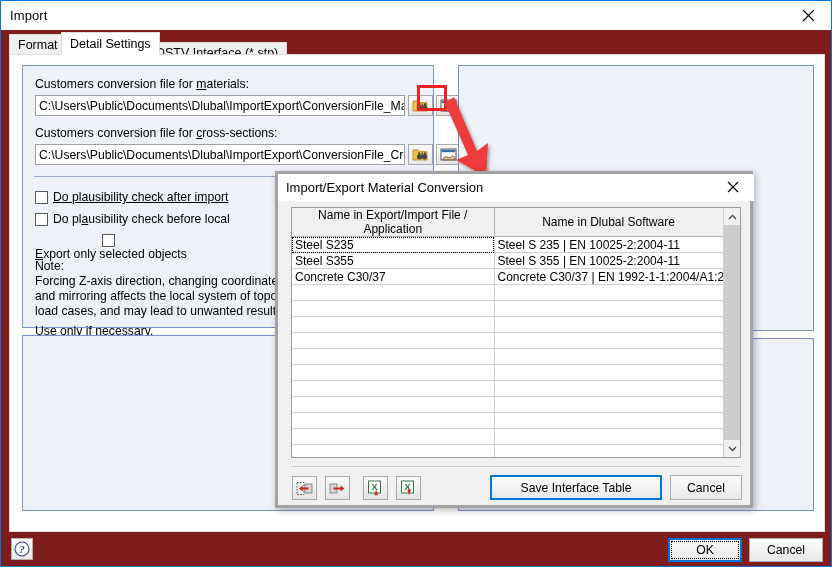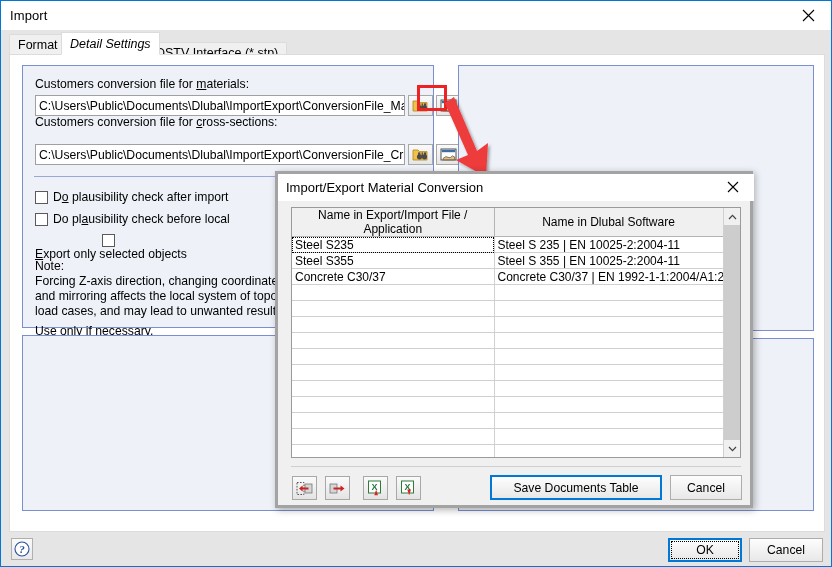--- a/index.html
+++ b/index.html
@@ -5,21 +5,21 @@
   html, body {
     margin: 0; padding: 0;
     width: 832px; height: 567px;
     background: #ffffff;
     font-family: "Liberation Sans", sans-serif;
     overflow: hidden;
   }
   #root {
     position: relative;
     width: 832px; height: 567px;
-    background: #e5e5e5;
+    background: #7f1d1d;
     border: 1px solid #0078d7;
     box-sizing: border-box;
     font-size: 12px;
     color: #000;
   }
 
   
   .titlebar {
     position: absolute; left: 0; top: 0;
     width: 830px; height: 29px;
@@ -59,21 +59,21 @@
     white-space: nowrap;
   }
   .tab.active {
     top: 0px; height: 23px;
     background: #ffffff;
     border: 1px solid #dcdcdc;
     border-bottom: 1px solid #ffffff;
     z-index: 3;
   }
   #tab0 { left: 0px; }
-  #tab1 { left: 52px; font-style: italic; }
+  #tab1 { left: 52px; }
   #tab2 { left: 138px; margin-top: 8px; }
 
   
   .tabpage {
     position: absolute; left: 8px; top: 53px;
     width: 816px; height: 478px;
     background: #ffffff;
     border: 1px solid #dcdcdc;
     box-sizing: border-box;
   }
@@ -368,21 +368,21 @@
         </svg>
       </div>
       <div class="iconbtn" style="left:413px; top:29px;">
         <svg width="17" height="14" viewBox="0 0 17 14">
           <rect x="1" y="1" width="15" height="11" fill="#ffffff" stroke="#404040" stroke-width=".9"></rect>
           <rect x="1.8" y="1.8" width="13.4" height="2.4" fill="#3a6ea5"></rect>
           <path d="M3 10.5 q3-3 5-1.2 q2 1.6 4.5-1.4 l2.2 1.2 v2.7 H3 Z" fill="#e0c08a" stroke="#6b5536" stroke-width=".8"></path>
         </svg>
       </div>
 
-      <div class="field-label" style="left:12px; top:49px;">
+      <div class="field-label" style="left:12px; top:60px;">
         <span>Customers conversion file for </span><u>c</u><span>ross-sections:</span>
       </div>
       <div class="textbox" style="left:12px; top:78px; width:370px;">
         <span>C:\Users\Public\Documents\Dlubal\ImportExport\ConversionFile_CrossSect</span>
       </div>
       <div class="iconbtn" style="left:385px; top:78px;">
         <svg width="17" height="15" viewBox="0 0 17 15">
           <path d="M1 3 h5 l1.4 1.6 H15 v8.4 H1 Z" fill="#f2c14a" stroke="#b08421" stroke-width=".8"></path>
           <circle cx="7.5" cy="9.8" r="2.6" fill="#4a4a4a"></circle>
           <circle cx="12.5" cy="9.8" r="2.6" fill="#4a4a4a"></circle>
@@ -394,21 +394,21 @@
       <div class="iconbtn" style="left:413px; top:78px;">
         <svg width="17" height="14" viewBox="0 0 17 14">
           <rect x="1" y="1" width="15" height="11" fill="#ffffff" stroke="#404040" stroke-width=".9"></rect>
           <rect x="1.8" y="1.8" width="13.4" height="2.4" fill="#3a6ea5"></rect>
           <path d="M3 10.5 q3-3 5-1.2 q2 1.6 4.5-1.4 l2.2 1.2 v2.7 H3 Z" fill="#e0c08a" stroke="#6b5536" stroke-width=".8"></path>
         </svg>
       </div>
 
       <div class="hrule" style="left:11px; top:110px; width:390px;"></div>
 
-      <div class="cbrow" style="left:12px; top:124px;">
+      <div class="cbrow" style="left:12px; top:124px;text-decoration:underline;">
         <span class="cbbox"></span>
         <span><span>D</span><u>o</u><span> plausibility check after import</span></span>
       </div>
       <div class="cbrow" style="left:12px; top:146px;">
         <span class="cbbox"></span>
         <span><span>Do pl</span><u>a</u><span>usibility check before local</span></span>
       </div>
       <div class="cbrow" style="left:12px; top:168px;flex-direction:column;">
         <span class="cbbox"></span>
         <span><span></span><u>E</u><span>xport only selected objects</span></span>
@@ -565,21 +565,21 @@
     <div class="toolbtn" id="tb3">
       <svg width="17" height="16" viewBox="0 0 17 16">
         <rect x="1.5" y="1" width="12" height="12" fill="#fff" stroke="#2c7a3c" stroke-width="1"></rect>
         <rect x="2.5" y="2" width="10" height="10" fill="#ffffff"></rect>
         <text x="7.4" y="10.3" font-family="Liberation Sans, sans-serif" font-size="9" font-weight="bold" fill="#1f7a38" text-anchor="middle">X</text>
         <path d="M7.3 9.4 L11 9.4 L9.15 15.3 Z" fill="#d22"></path>
       </svg>
     </div>
 
     <div id="btn-save">
-      <span>Save Documents Table</span>
+      <span>Save Interface Table</span>
     </div>
     <div id="btn-mcancel">
       <span>Cancel</span>
     </div>
   </div>
 
   <div class="helpbtn">
     <svg width="16" height="16" viewBox="0 0 16 16">
       <circle cx="8" cy="8" r="7" fill="#ffffff" stroke="#2b4f9e" stroke-width="1.1"></circle>
       <text x="8" y="12" font-family="Liberation Serif, serif" font-size="11" font-style="italic" font-weight="bold" fill="#2b4f9e" text-anchor="middle">?</text>

